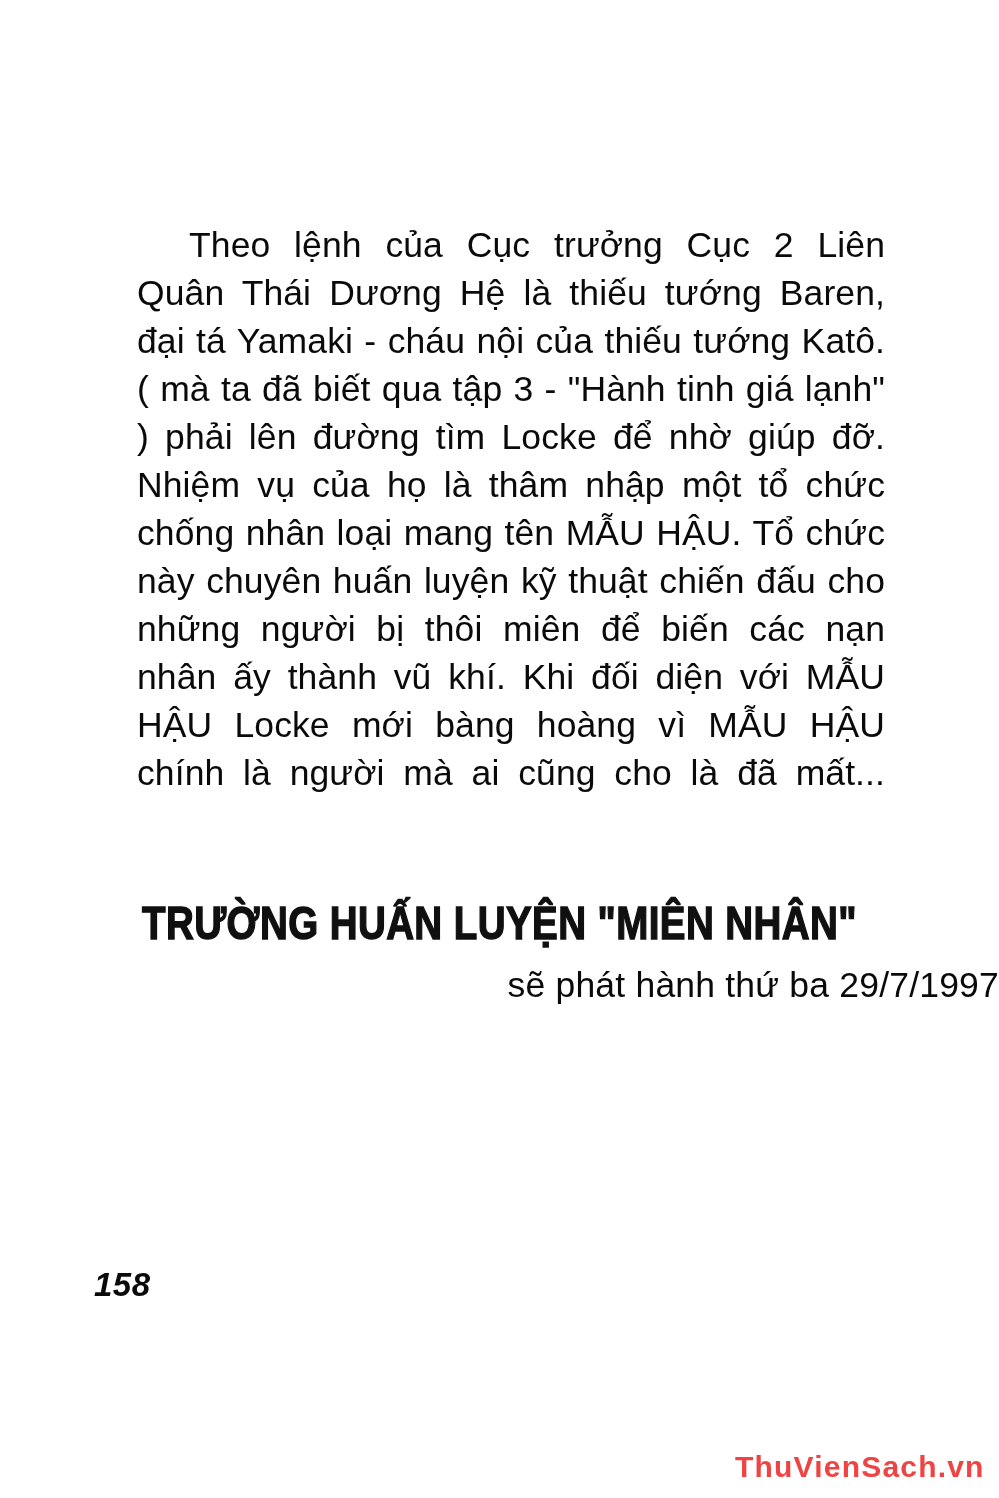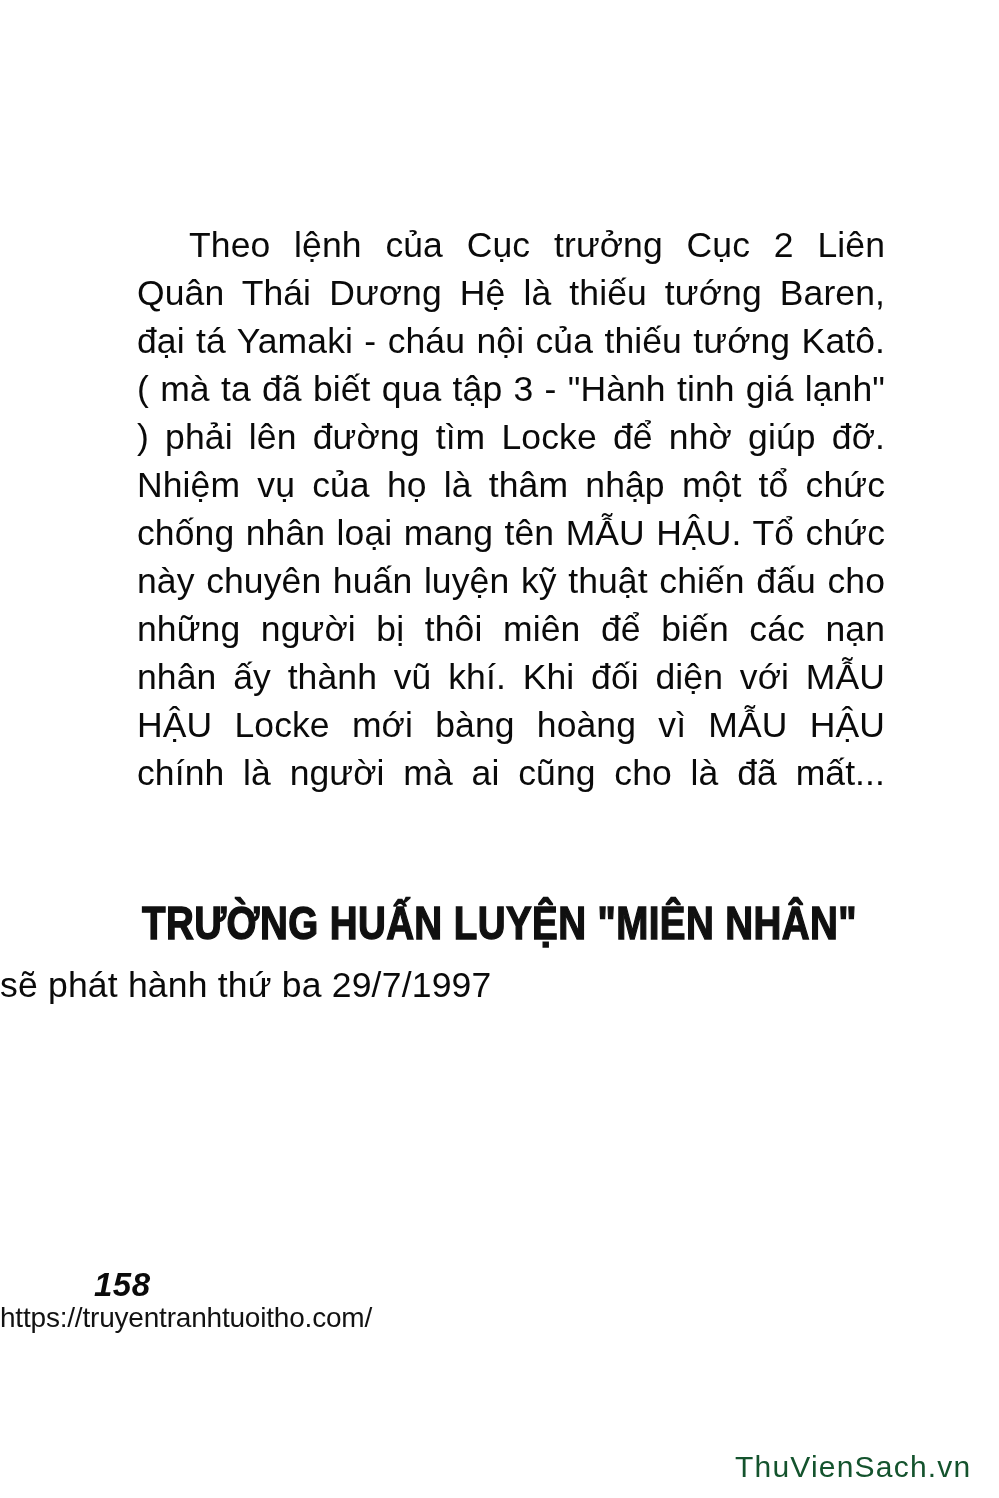--- a/index.html
+++ b/index.html
@@ -71,21 +71,21 @@
     color: #101010;
     white-space: nowrap;
     -webkit-text-stroke: 1.4px #101010;
   }
 
   .release-line {
     position: absolute;
     left: 0;
     right: 0;
     top: 962px;
-    text-align: left;
+    text-align: right;
     font-size: 35.5px;
     line-height: 46px;
     color: #0a0a0a;
     letter-spacing: 0.2px;
   }
 
   
   .page-number {
     position: absolute;
     left: 94px;
@@ -108,38 +108,37 @@
     letter-spacing: -0.2px;
     white-space: nowrap;
   }
 
   .site-watermark {
     position: absolute;
     left: 735px;
     top: 1450px;
     font-size: 30px;
     line-height: 34px;
-    color: #14532d;
+    color: #ef4444;
     letter-spacing: 1.2px;
-    font-weight: 400;
+    font-weight: 700;
     white-space: nowrap;
   }
 </style>
 </head>
 <body>
 
 <div class="page">
 
   <div class="text-block">
     <p class="para">Theo lệnh của Cục trưởng Cục 2 Liên Quân Thái Dương Hệ là thiếu tướng Baren, đại tá Yamaki - cháu nội của thiếu tướng Katô. ( mà ta đã biết qua tập 3 - "Hành tinh giá lạnh" ) phải lên đường tìm Locke để nhờ giúp đỡ. Nhiệm vụ của họ là thâm nhập một tổ chức chống nhân loại mang tên MẪU HẬU. Tổ chức này chuyên huấn luyện kỹ thuật chiến đấu cho những người bị thôi miên để biến các nạn nhân ấy thành vũ khí. Khi đối diện với MẪU HẬU Locke mới bàng hoàng vì MẪU HẬU chính là người mà ai cũng cho là đã mất...</p>
   </div>
 
   <div class="headline">TRƯỜNG HUẤN LUYỆN "MIÊN NHÂN"</div>
 
   <div class="release-line">sẽ phát hành thứ ba 29/7/1997</div>
 
   <div class="page-number">158</div>
 
-  <div class="source-url">https://truyentranhtuoitho.com/</div>
 
   <div class="site-watermark">ThuVienSach.vn</div>
 
 </div>
 
 </body></html>

